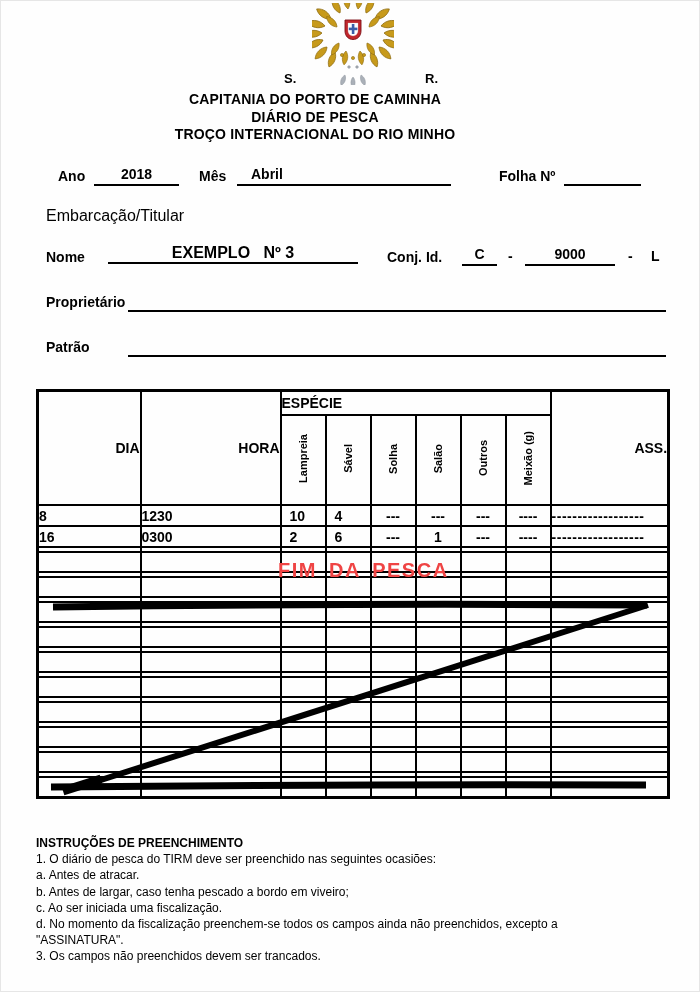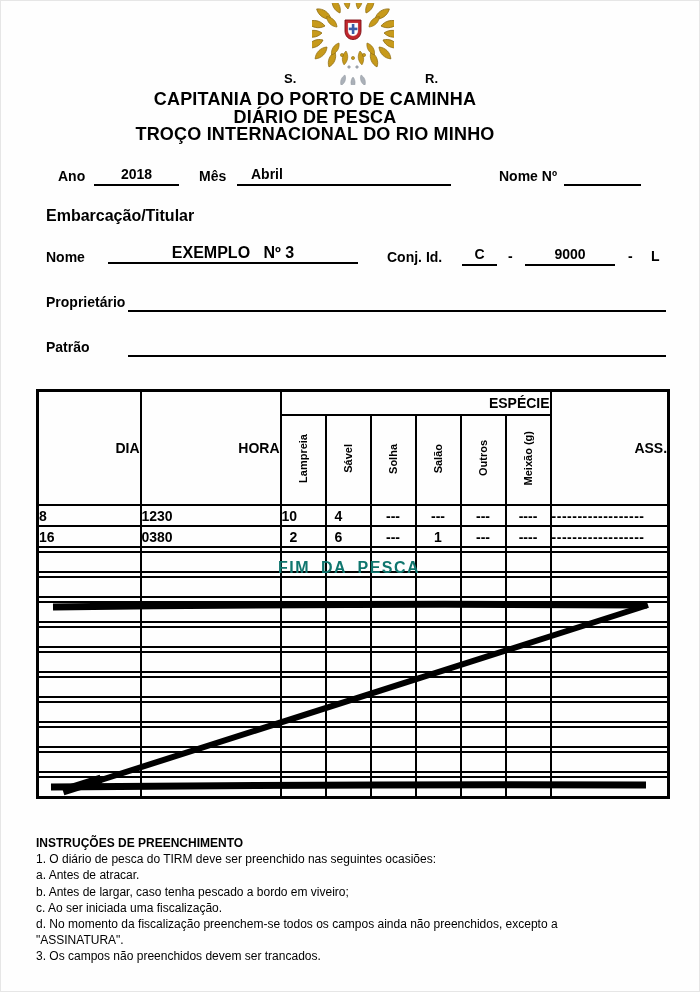--- a/index.html
+++ b/index.html
@@ -6,38 +6,38 @@
   #page{
     position:relative;width:700px;height:992px;background:#fefefe;
     font-family:"Liberation Sans",sans-serif;color:#000;overflow:hidden;
     border:1px solid #e6e6e6;box-sizing:border-box;
   }
   .abs{position:absolute;}
   .lbl{font-weight:700;font-size:14px;white-space:nowrap;}
   .fline{border-bottom:2px solid #000;height:20px;font-size:14px;font-weight:700;
          text-align:center;white-space:pre;box-sizing:border-box;}
   .titles{left:0;top:90px;width:628px;text-align:center;font-weight:700;
-          font-size:18px;line-height:17.5px;letter-spacing:.2px;}
+          font-size:14px;line-height:17.5px;letter-spacing:.2px;}
   .srmark{font-weight:700;font-size:13px;top:70px;}
   
   table.diary{border-collapse:collapse;table-layout:fixed;width:631px;
               border:3px solid #000;}
   table.diary td{border:2px solid #000;padding:0;font-size:14px;font-weight:700;
                  overflow:hidden;}
   td.hdr{text-align:right;vertical-align:middle;font-size:14px;}
-  td.band{text-align:right;vertical-align:middle;height:22px;margin-top:22px;}
+  td.band{text-align:left;vertical-align:middle;height:22px;margin-top:22px;}
   td.sp{vertical-align:middle;text-align:center;}
   .vlabel{display:inline-block;writing-mode:vertical-rl;transform:rotate(180deg);
           font-weight:700;font-size:11px;line-height:1;white-space:nowrap;}
   td.cl{padding-left:6px;text-align:left;}
   td.cc{text-align:center;}
   td.ass-dash{padding-left:3px;text-align:left;letter-spacing:.5px;font-size:13px;}
   tr.data{height:21px;}
-  .fim{left:277px;top:558px;font-size:16px;font-weight:700;letter-spacing:1.5px;
-       word-spacing:5px;color:#0f766e;white-space:nowrap;}
+  .fim{left:277px;top:558px;font-size:20px;font-weight:700;letter-spacing:1.5px;
+       word-spacing:5px;color:#ef4444;white-space:nowrap;}
   
   .instr{left:35px;top:834px;width:645px;font-size:12px;line-height:16.2px;}
   .instr .h{font-weight:700;}
   svg.strikes{left:0;top:0;pointer-events:none;}
 </style>
 </head>
 <body>
 
 <div id="page">
 
@@ -91,24 +91,24 @@
   <div class="abs titles">
     <div>CAPITANIA DO PORTO DE CAMINHA</div>
     <div>DIÁRIO DE PESCA</div>
     <div>TROÇO INTERNACIONAL DO RIO MINHO</div>
   </div>
 
   <div class="abs lbl" style="left:57px;top:167px;">Ano</div>
   <div class="abs fline" style="left:93px;top:165px;width:85px;">2018</div>
   <div class="abs lbl" style="left:198px;top:167px;">Mês</div>
   <div class="abs fline" style="left:236px;top:165px;width:214px;text-align:left;padding-left:14px;">Abril</div>
-  <div class="abs lbl" style="left:498px;top:167px;">Nome Nº</div>
+  <div class="abs lbl" style="left:498px;top:167px;">Folha Nº</div>
   <div class="abs fline" style="left:563px;top:165px;width:77px;"></div>
 
-  <div class="abs" style="left:45px;top:206px;font-size:16px;font-weight:700;">Embarcação/Titular</div>
+  <div class="abs" style="left:45px;top:206px;font-size:16px;font-weight:400;">Embarcação/Titular</div>
 
   <div class="abs lbl" style="left:45px;top:248px;">Nome</div>
   <div class="abs fline" style="left:107px;top:243px;width:250px;font-size:16px;">EXEMPLO   Nº 3</div>
   <div class="abs lbl" style="left:386px;top:248px;">Conj. Id.</div>
   <div class="abs fline" style="left:461px;top:245px;width:35px;">C</div>
   <div class="abs lbl" style="left:507px;top:247px;">-</div>
   <div class="abs fline" style="left:524px;top:245px;width:90px;">9000</div>
   <div class="abs lbl" style="left:627px;top:247px;">-</div>
   <div class="abs lbl" style="left:650px;top:247px;">L</div>
 
@@ -140,31 +140,31 @@
         <td class="sp"><span class="vlabel">Lampreia</span></td>
         <td class="sp"><span class="vlabel">Sável</span></td>
         <td class="sp"><span class="vlabel">Solha</span></td>
         <td class="sp"><span class="vlabel">Salão</span></td>
         <td class="sp"><span class="vlabel">Outros</span></td>
         <td class="sp"><span class="vlabel">Meixão (g)</span></td>
       </tr>
       <tr class="data">
         <td class="cl">8</td>
         <td class="cl">1230</td>
-        <td class="cl" style="">10</td>
+        <td class="cl" style="padding-left:8px;">10</td>
         <td class="cl" style="padding-left:8px;">4</td>
         <td class="cc">---</td>
         <td class="cc">---</td>
         <td class="cc">---</td>
         <td class="cc">----</td>
         <td class="ass-dash">------------------</td>
       </tr>
       <tr class="data">
         <td class="cl">16</td>
-        <td class="cl">0380</td>
+        <td class="cl">0300</td>
         <td class="cl" style="padding-left:8px;">2</td>
         <td class="cl" style="padding-left:8px;">6</td>
         <td class="cc">---</td>
         <td class="cc">1</td>
         <td class="cc">---</td>
         <td class="cc">----</td>
         <td class="ass-dash">------------------</td>
       </tr>
     <tr style="height: 5px;">
           <td></td>

